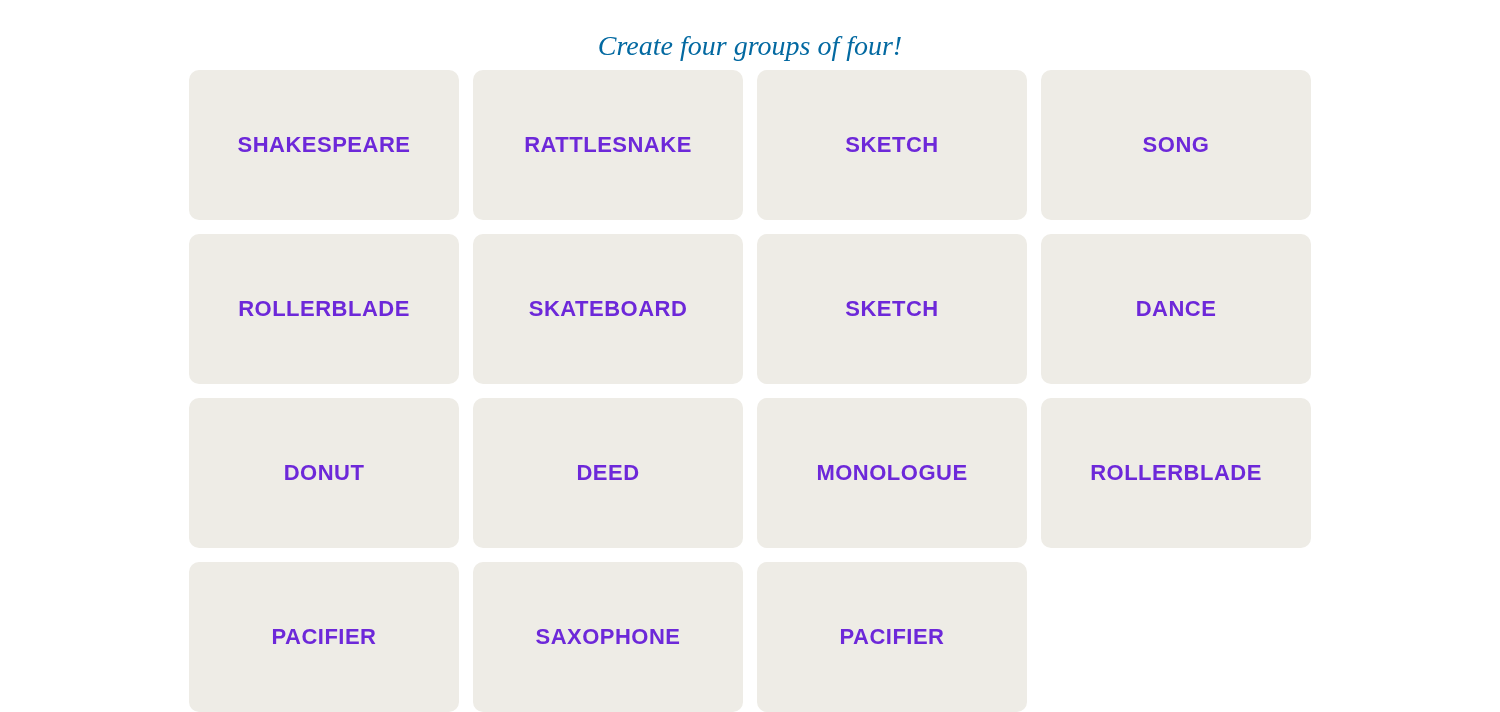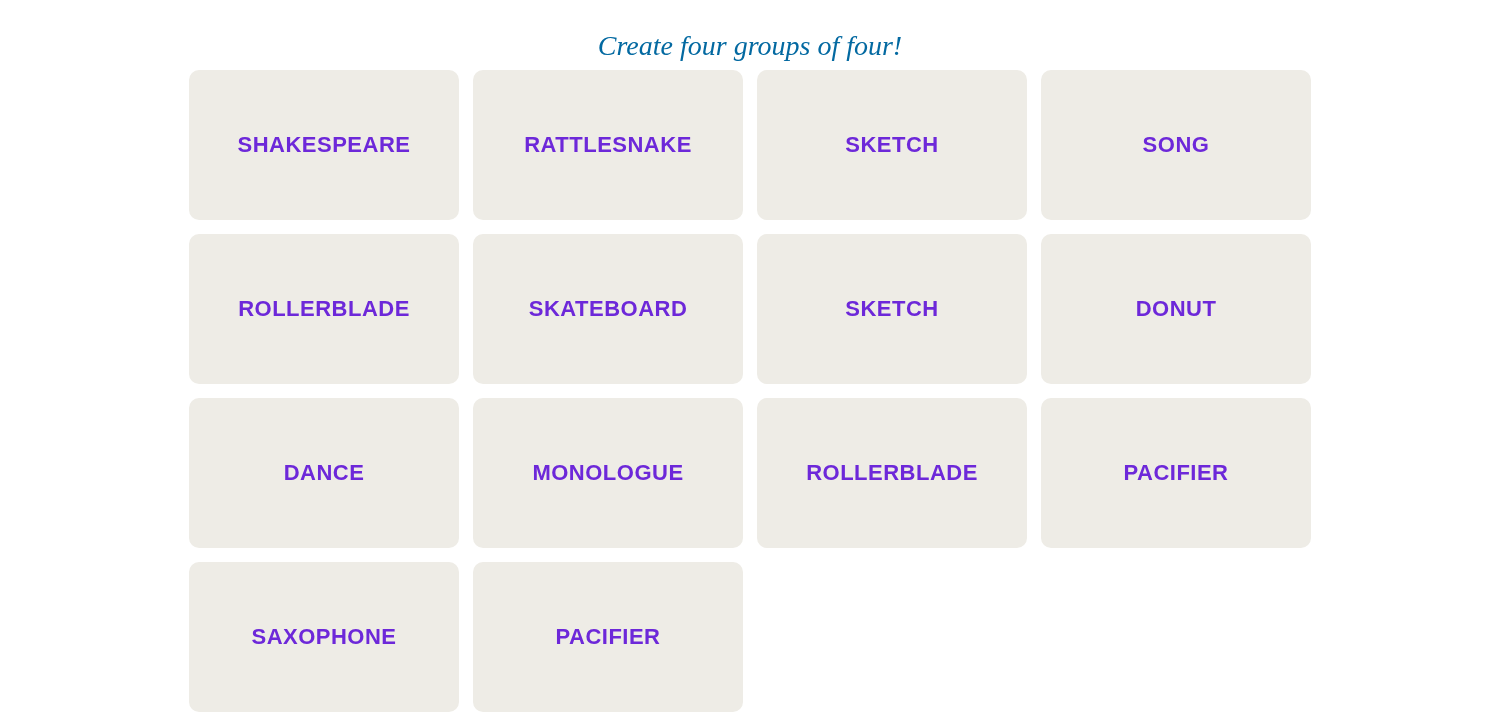--- a/index.html
+++ b/index.html
@@ -75,24 +75,27 @@
     <div class="tile">
       <span class="tile-label">ROLLERBLADE</span>
     </div>
     <div class="tile">
       <span class="tile-label">SKATEBOARD</span>
     </div>
     <div class="tile">
       <span class="tile-label">SKETCH</span>
     </div>
     <div class="tile">
+      <span class="tile-label">DANCE</span>
+    </div>
+    <div class="tile">
       <span class="tile-label">DONUT</span>
     </div>
     <div class="tile">
-      <span class="tile-label">DANCE</span>
+      <span class="tile-label">DEED</span>
     </div>
     <div class="tile">
       <span class="tile-label">MONOLOGUE</span>
     </div>
     <div class="tile">
       <span class="tile-label">ROLLERBLADE</span>
     </div>
     <div class="tile">
       <span class="tile-label">PACIFIER</span>
     </div>

